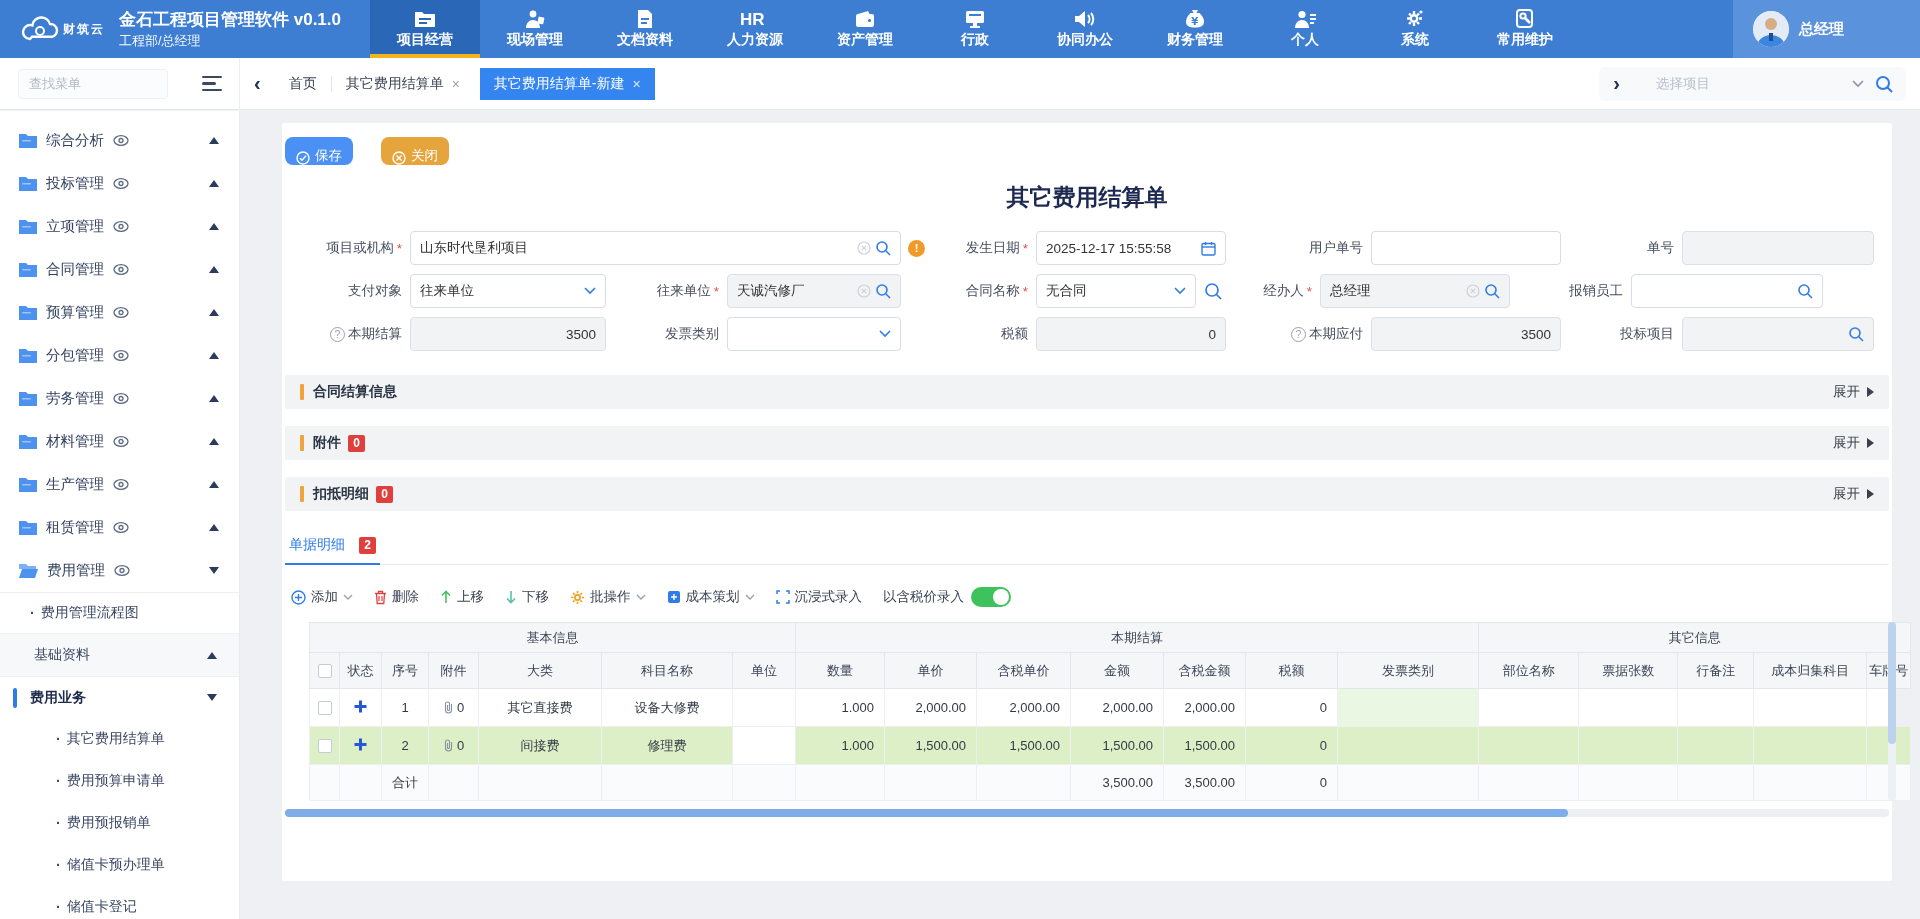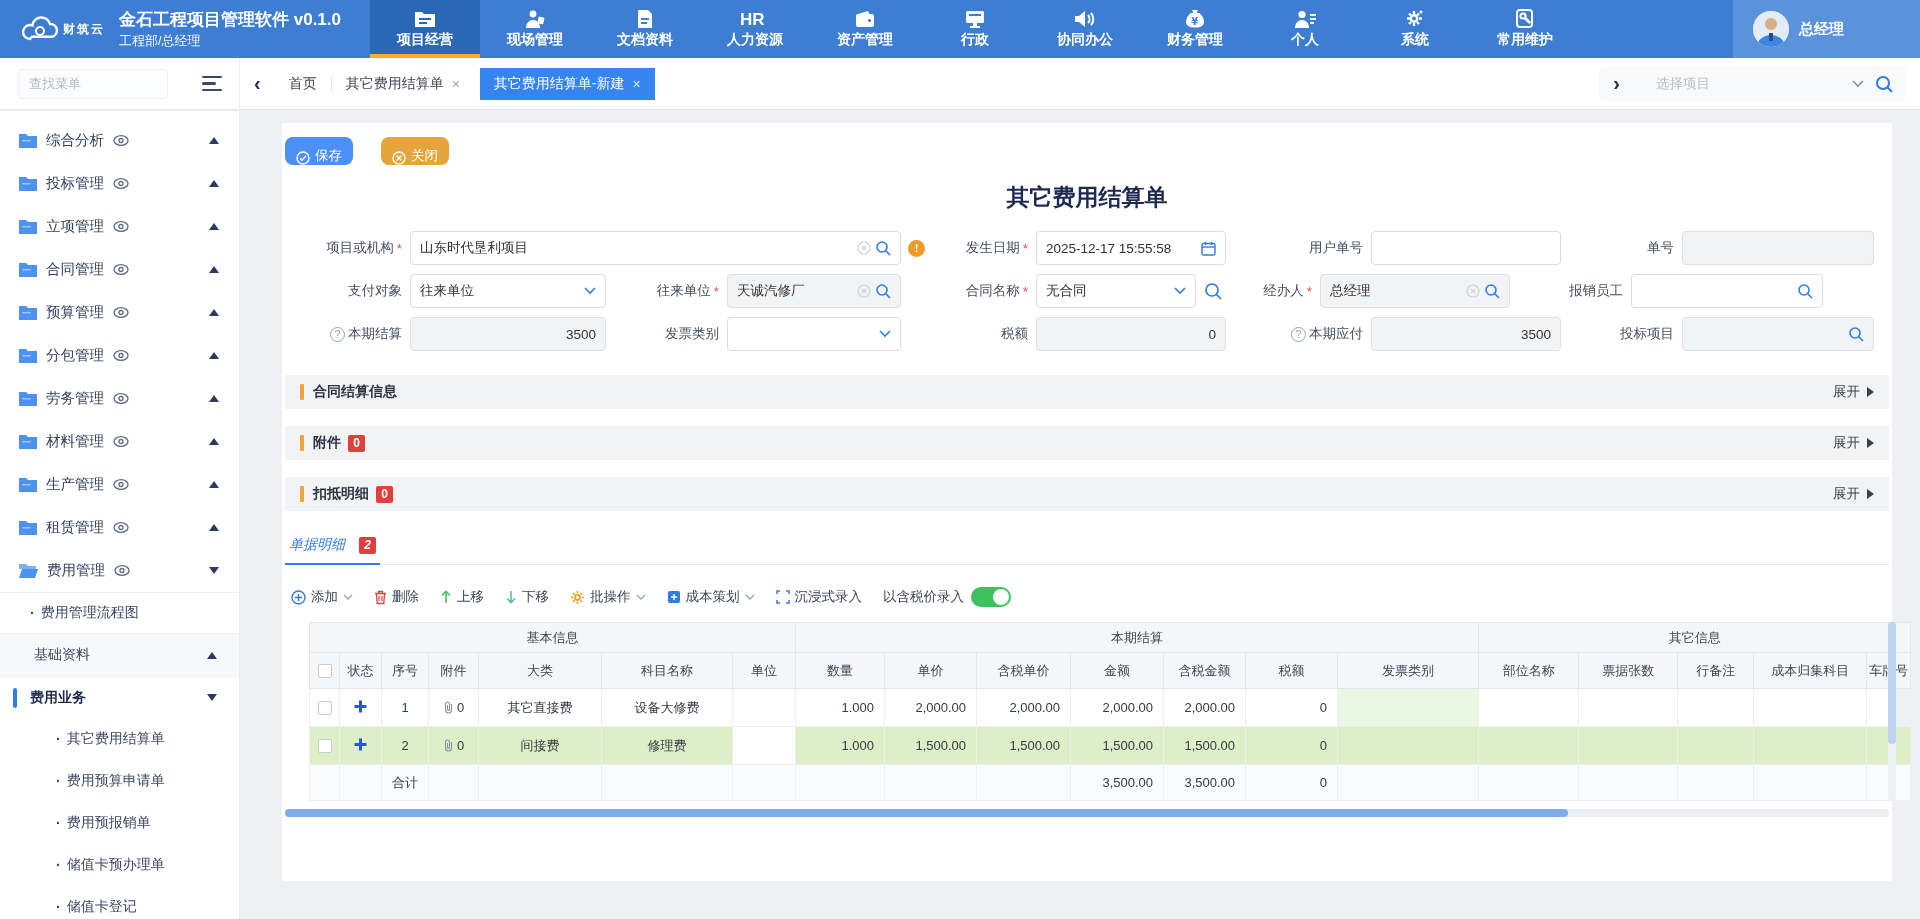--- a/index.html
+++ b/index.html
@@ -84,21 +84,21 @@
   
   .sections { margin-top:24px; }
   .section { margin:0 3px 17px; height:34px; background:#f2f3f5; border-radius:2px; display:flex; align-items:center; padding:0 15px; }
   .sec-marker { width:4px; height:16px; background:#f0a43c; border-radius:1px; margin-right:9px; }
   .sec-label { font-weight:bold; font-size:14px; color:#2b3442; }
   .badge { background:#e0403d; color:#fff; font-size:12px; min-width:17px; height:17px; line-height:17px; text-align:center; border-radius:2px; margin-left:7px; padding:0 3px; font-weight:bold; }
   .sec-right { margin-left:auto; display:flex; align-items:center; gap:7px; font-size:13.5px; color:#39404c; cursor:pointer; }
   .play { width:0; height:0; border-top:5px solid transparent; border-bottom:5px solid transparent; border-left:7px solid #39404c; }
 
   
-  .detail-tabs { margin:3px 3px 15px; border-bottom:1px solid #e8eaee; display:flex;font-style:italic; }
+  .detail-tabs { margin:3px 3px 15px; border-bottom:1px solid #e8eaee; display:flex; }
   .dtab { padding:8px 4px 10px; display:flex; align-items:center; gap:7px; color:#2f7ce8; font-size:14px; position:relative; cursor:pointer; }
   .dtab::after { content:""; position:absolute; left:0; right:0; bottom:-1px; height:2px; background:#2f7ce8; }
   .toolbar { margin:10px 3px 0 9px; height:34px; display:flex; align-items:center; gap:21px; font-size:13.5px; color:#3a4454; }
   .titem { display:flex; align-items:center; gap:5px; cursor:pointer; }
   .toggle { width:40px; height:20px; border-radius:10px; background:#3ec25e; position:relative; margin-left:2px; cursor:pointer; }
   .toggle .knob { position:absolute; right:2px; top:2px; width:16px; height:16px; background:#fff; border-radius:50%; }
 
   
   .tablewrap { position:relative; margin:8px 3px 0;padding-left:24px; }
   table.grid { border-collapse:collapse; table-layout:fixed; width:1601px; font-size:13px; color:#333a45; }

